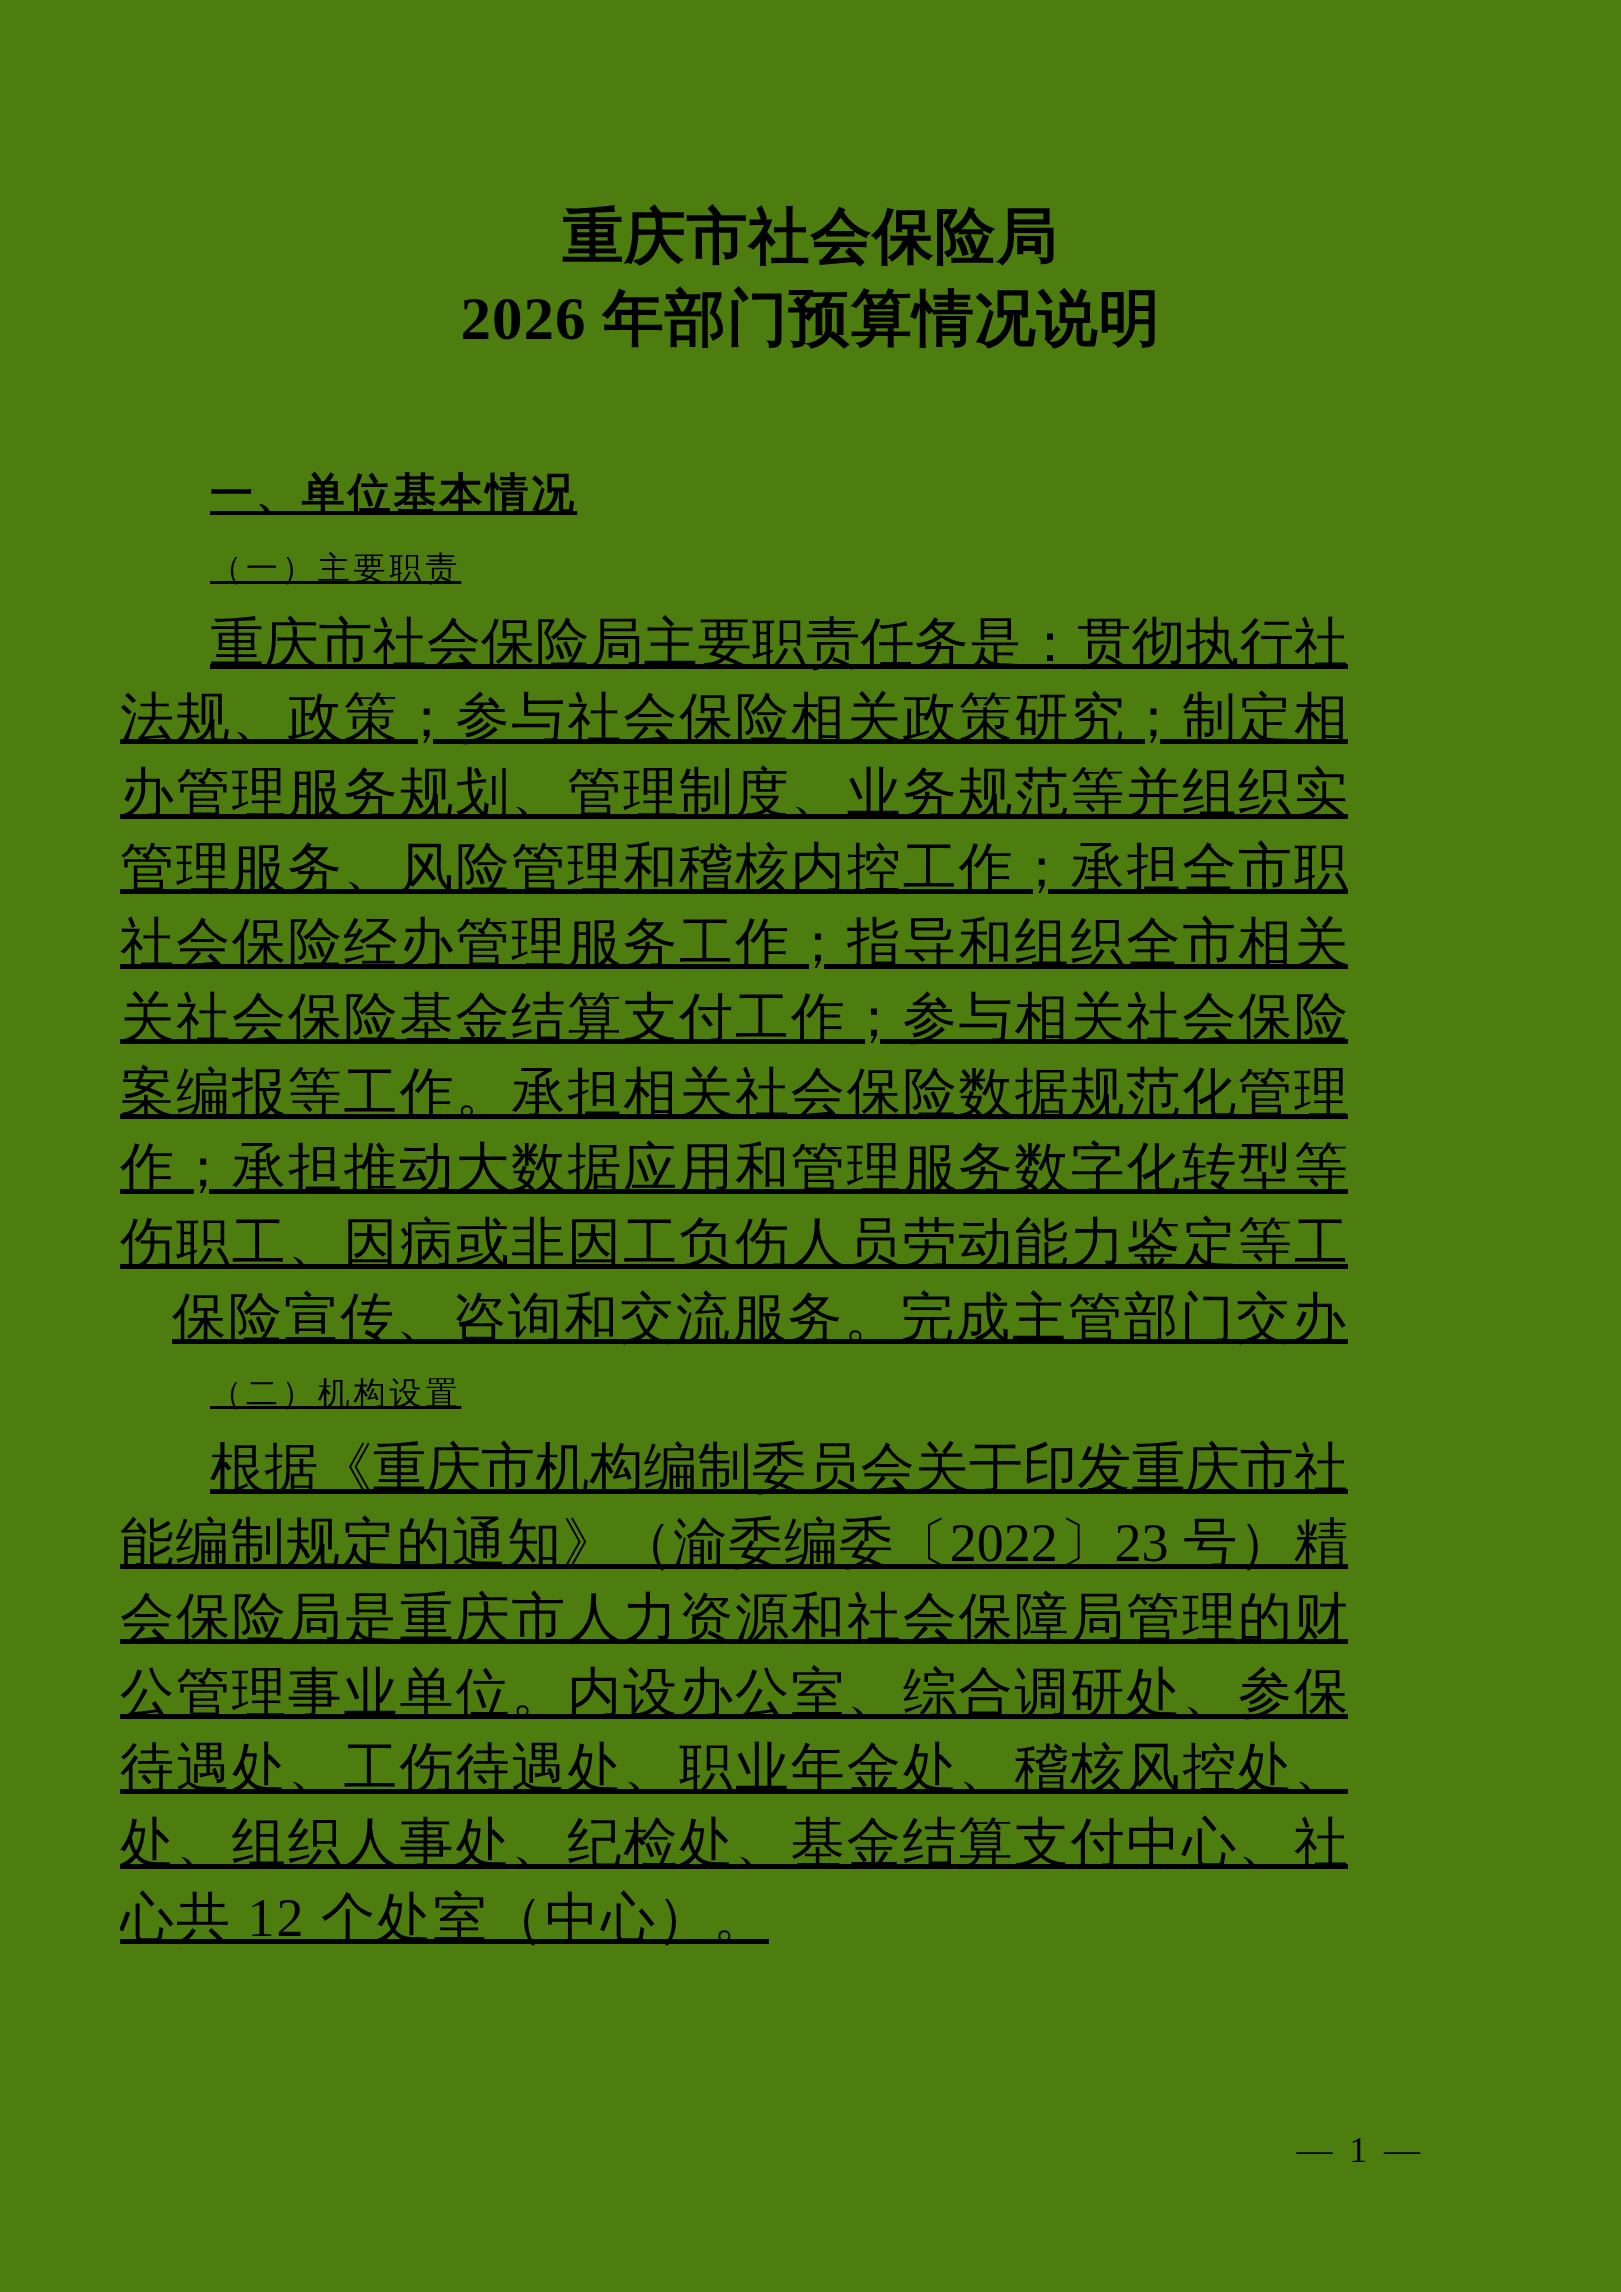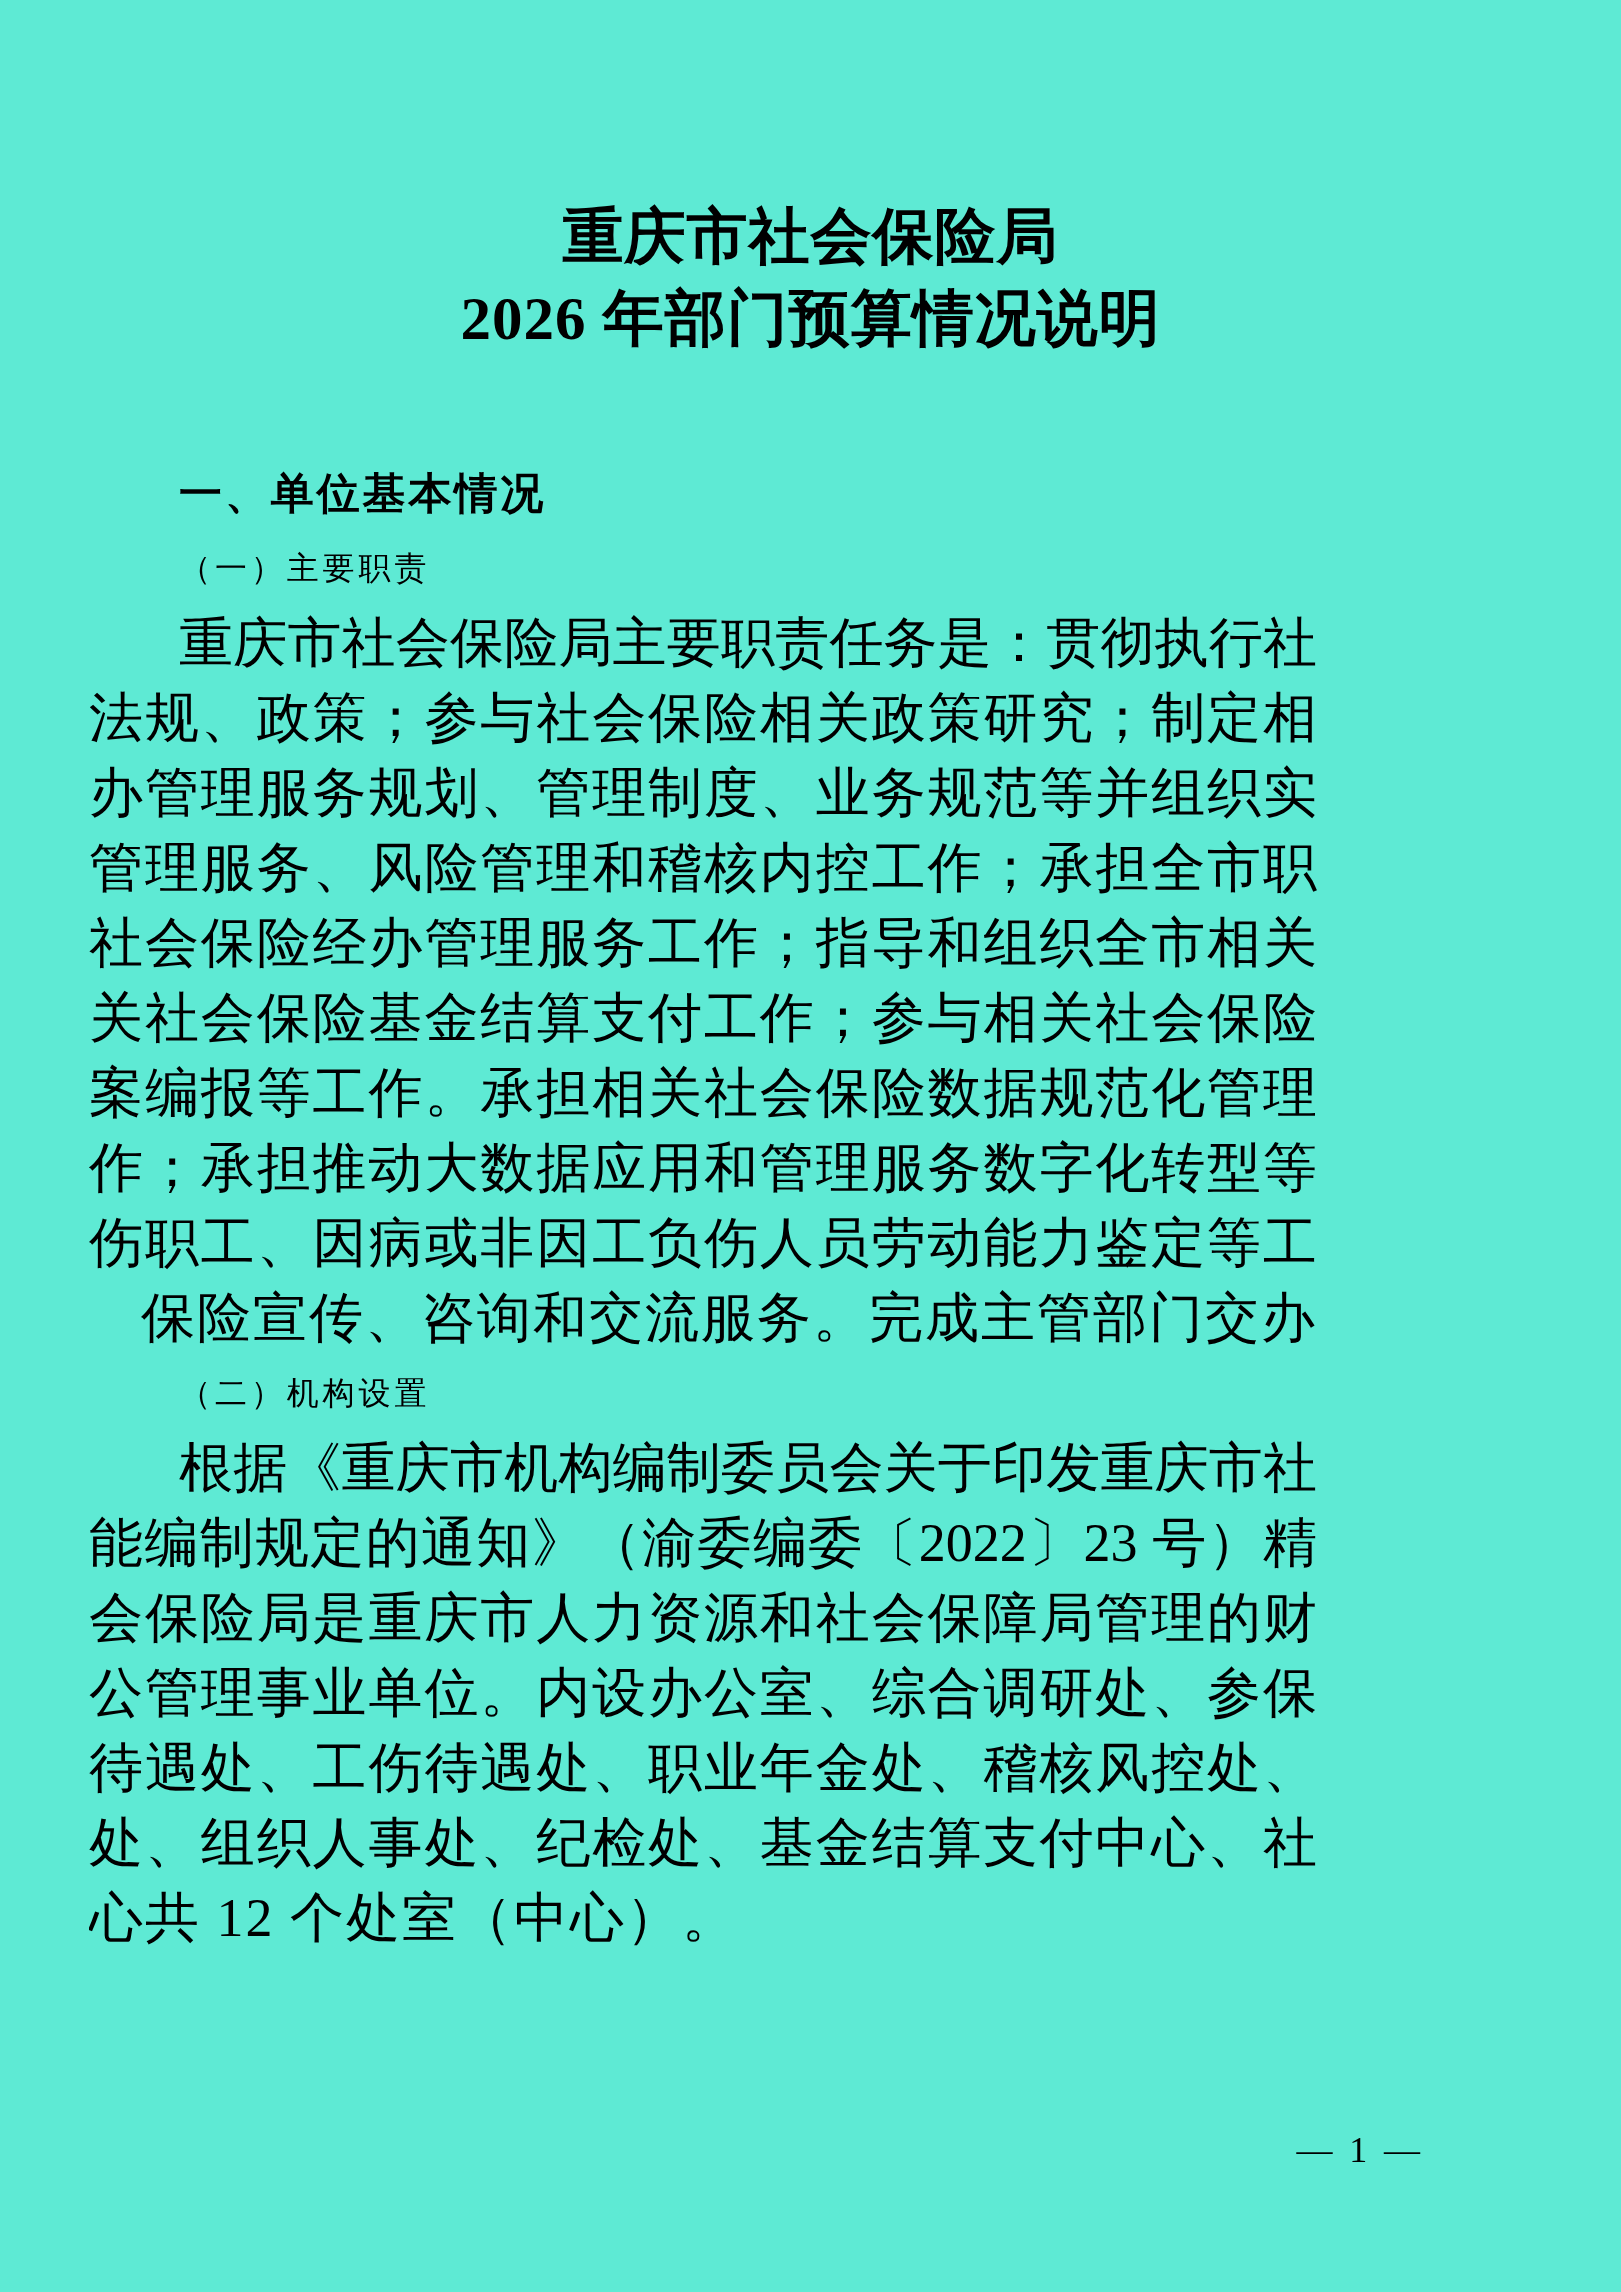--- a/index.html
+++ b/index.html
@@ -12,34 +12,35 @@
     height: 2293px;
     position: relative;
     color: #000000;
     font-family: "Liberation Serif", "DejaVu Serif", serif;
     overflow: hidden;
   }
   .page {
     width: 1621px;
     height: 2293px;
     position: relative;
-    background: #5eead4;
+    background: #4d7c0f;
   }
   .title-block {
     padding-top: 196px;
     text-align: center;
     font-weight: bold;
     font-size: 61px;
     line-height: 82px;
     letter-spacing: 1px;
     font-family: "Liberation Serif", "DejaVu Serif", serif;
   }
   .content {
-    margin: 96px 197px 0 89px; 
+    margin: 96px 197px 0 120px; 
     width: 1228px;
+    text-decoration: underline;
   }
   .line {
     font-size: 54px;
     line-height: 75px;
     height: 75px;
     overflow: hidden;
     white-space: nowrap;
   }
   .line.just {
     white-space: normal;

